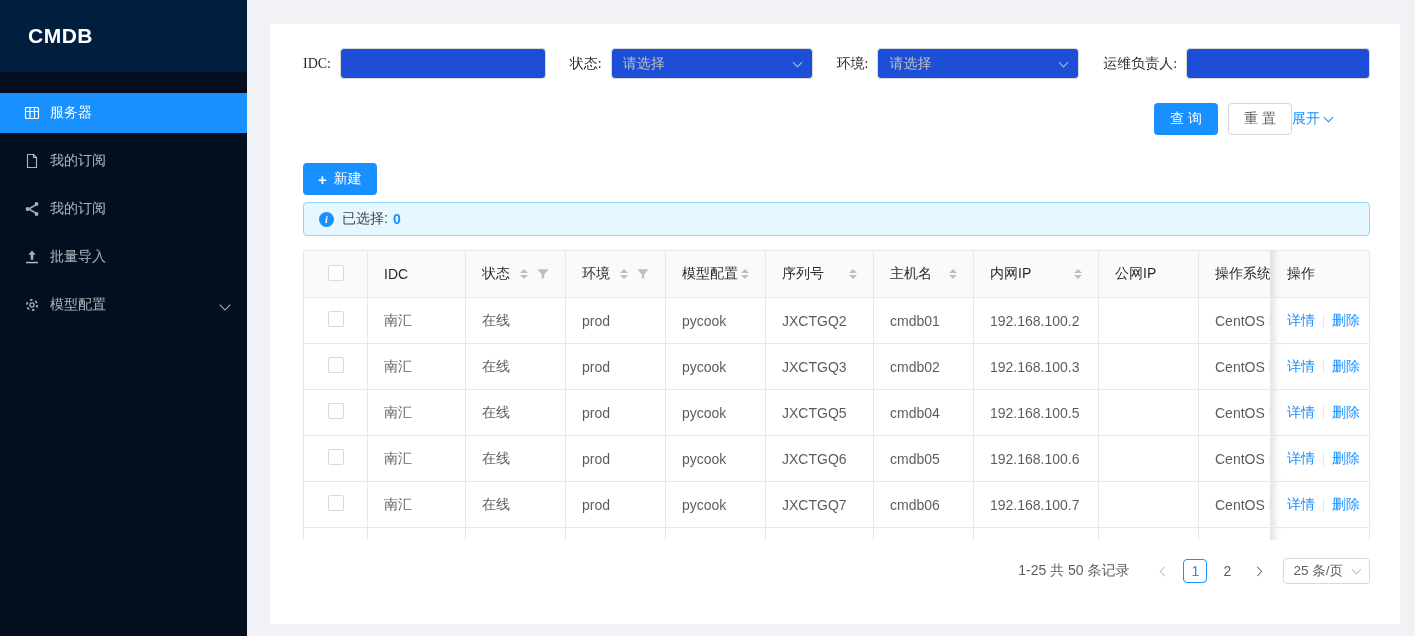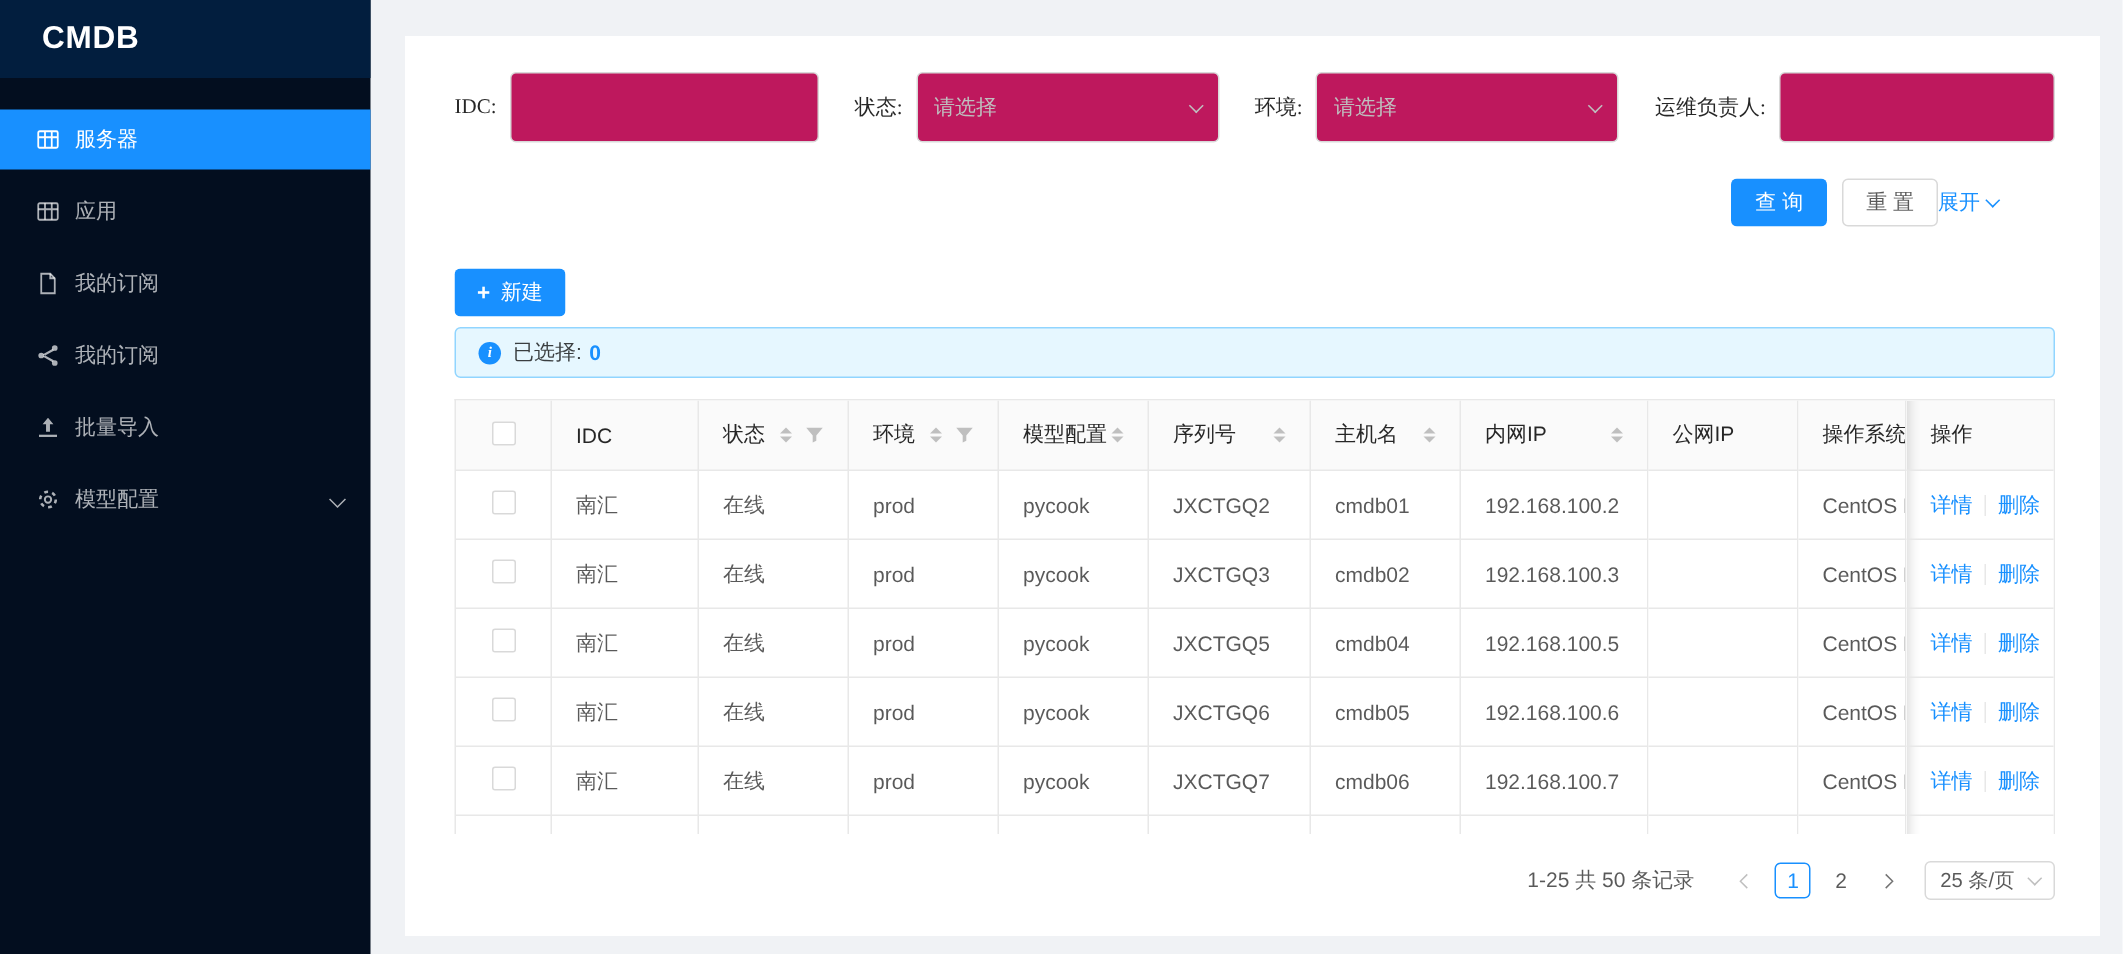--- a/index.html
+++ b/index.html
@@ -1,21 +1,21 @@
 <!DOCTYPE html>
 <html><head>
 <meta charset="utf-8">
 <style>
   * { margin:0; padding:0; box-sizing:border-box; }
   html,body { width:1415px; height:636px; overflow:hidden; }
   body { font-family:"Liberation Sans","DejaVu Sans",sans-serif; font-size:14px; color:rgba(0,0,0,0.65); background:#f0f2f5; display:flex; }
 
   
   .sider { width:247px; min-width:247px; height:636px; background:#030e1f; display:flex; flex-direction:column; }
-  .logo { height:52px; background:#021e3e; display:flex; align-items:center; padding-left:28px; }
+  .logo { height:72px; background:#021e3e; display:flex; align-items:center; padding-left:28px; }
   .logo-text { color:#fff; font-size:21px; font-weight:bold; letter-spacing:0.5px; }
   .menu { padding-top:21px; }
   .menu-item { height:40px; display:flex; align-items:center; padding-left:24px; color:rgba(255,255,255,0.68); cursor:pointer; position:relative; margin-bottom:8px;font-family:Liberation Serif, serif; }
   .menu-item.active { background:#1890ff; color:#fff; }
   .menu-icon { width:16px; height:16px; margin-right:10px; display:inline-flex; }
   .menu-icon svg { width:16px; height:16px; }
   .menu-label { font-size:14px; }
   .submenu-arrow { position:absolute; right:18px; top:16px; }
 
   
@@ -29,21 +29,21 @@
   .username { color:rgba(0,0,0,0.65); padding-right:2px; }
 
   .content { flex:1; padding:24px 15px 0 23px; overflow:hidden; }
   .card { background:#fff; width:1130px; height:600px; padding:24px 30px 24px 33px; }
 
   
   .filter-row { display:flex; }
   .filter-item { width:25%; display:flex; align-items:center; padding-right:24px;font-family:Liberation Serif, serif; }
   .filter-item:last-child { padding-right:0; }
   .filter-label { white-space:nowrap; margin-right:9px; color:rgba(0,0,0,0.85); }
-  .control { flex:1; height:47px; border:1px solid #d9d9d9; border-radius:4px; background:#be185d; display:flex; align-items:center; padding:0 11px; }
+  .control { flex:1; height:31px; border:1px solid #d9d9d9; border-radius:4px; background:#1d4ed8; display:flex; align-items:center; padding:0 11px; }
   .control input { border:none; outline:none; width:100%; font:inherit; color:rgba(0,0,0,0.65); background:transparent; }
   .select { justify-content:space-between; cursor:pointer; }
   .placeholder { color:#bfbfbf; }
   .select .chev { color:#bfbfbf; width:7px; height:7px; margin-top:-3px; }
 
   .filter-actions { display:flex; justify-content:flex-end; align-items:center; margin-top:24px; padding-right:38px; margin-bottom:28px; }
   .btn { height:32px; border-radius:4px; font-size:14px; display:inline-flex; align-items:center; justify-content:center; cursor:pointer; padding:0 15px; border:1px solid transparent; }
   .btn-primary { background:#1890ff; color:#fff; }
   .btn-default { background:#fff; border-color:#d9d9d9; color:rgba(0,0,0,0.65); margin-left:10px; }
   .link-expand { color:#1890ff; cursor:pointer; display:inline-flex; align-items:center; }
@@ -96,29 +96,20 @@
   </div>
   <div class="menu">
       <div class="menu-item active">
         <span class="menu-icon">
           <svg viewBox="0 0 16 16" fill="none" stroke="currentColor" stroke-width="1.2">
             <rect x="1.5" y="2.5" width="13" height="11" rx="1"></rect>
             <path d="M1.5 6.5h13M6 2.5v11M10.5 2.5v11"></path>
           </svg>
         </span>
         <span class="menu-label">服务器</span>
-      </div>
-      <div class="menu-item">
-        <span class="menu-icon">
-          <svg viewBox="0 0 16 16" fill="none" stroke="currentColor" stroke-width="1.2">
-            <rect x="1.5" y="2.5" width="13" height="11" rx="1"></rect>
-            <path d="M1.5 6.5h13M6 2.5v11M10.5 2.5v11"></path>
-          </svg>
-        </span>
-        <span class="menu-label">应用</span>
       </div>
       <div class="menu-item">
         <span class="menu-icon">
           <svg viewBox="0 0 16 16" fill="none" stroke="currentColor" stroke-width="1.2">
             <path d="M3.5 1.5h6l3 3v10h-9z"></path>
             <path d="M9.5 1.5v3h3"></path>
           </svg>
         </span>
         <span class="menu-label">我的订阅</span>
       </div>

